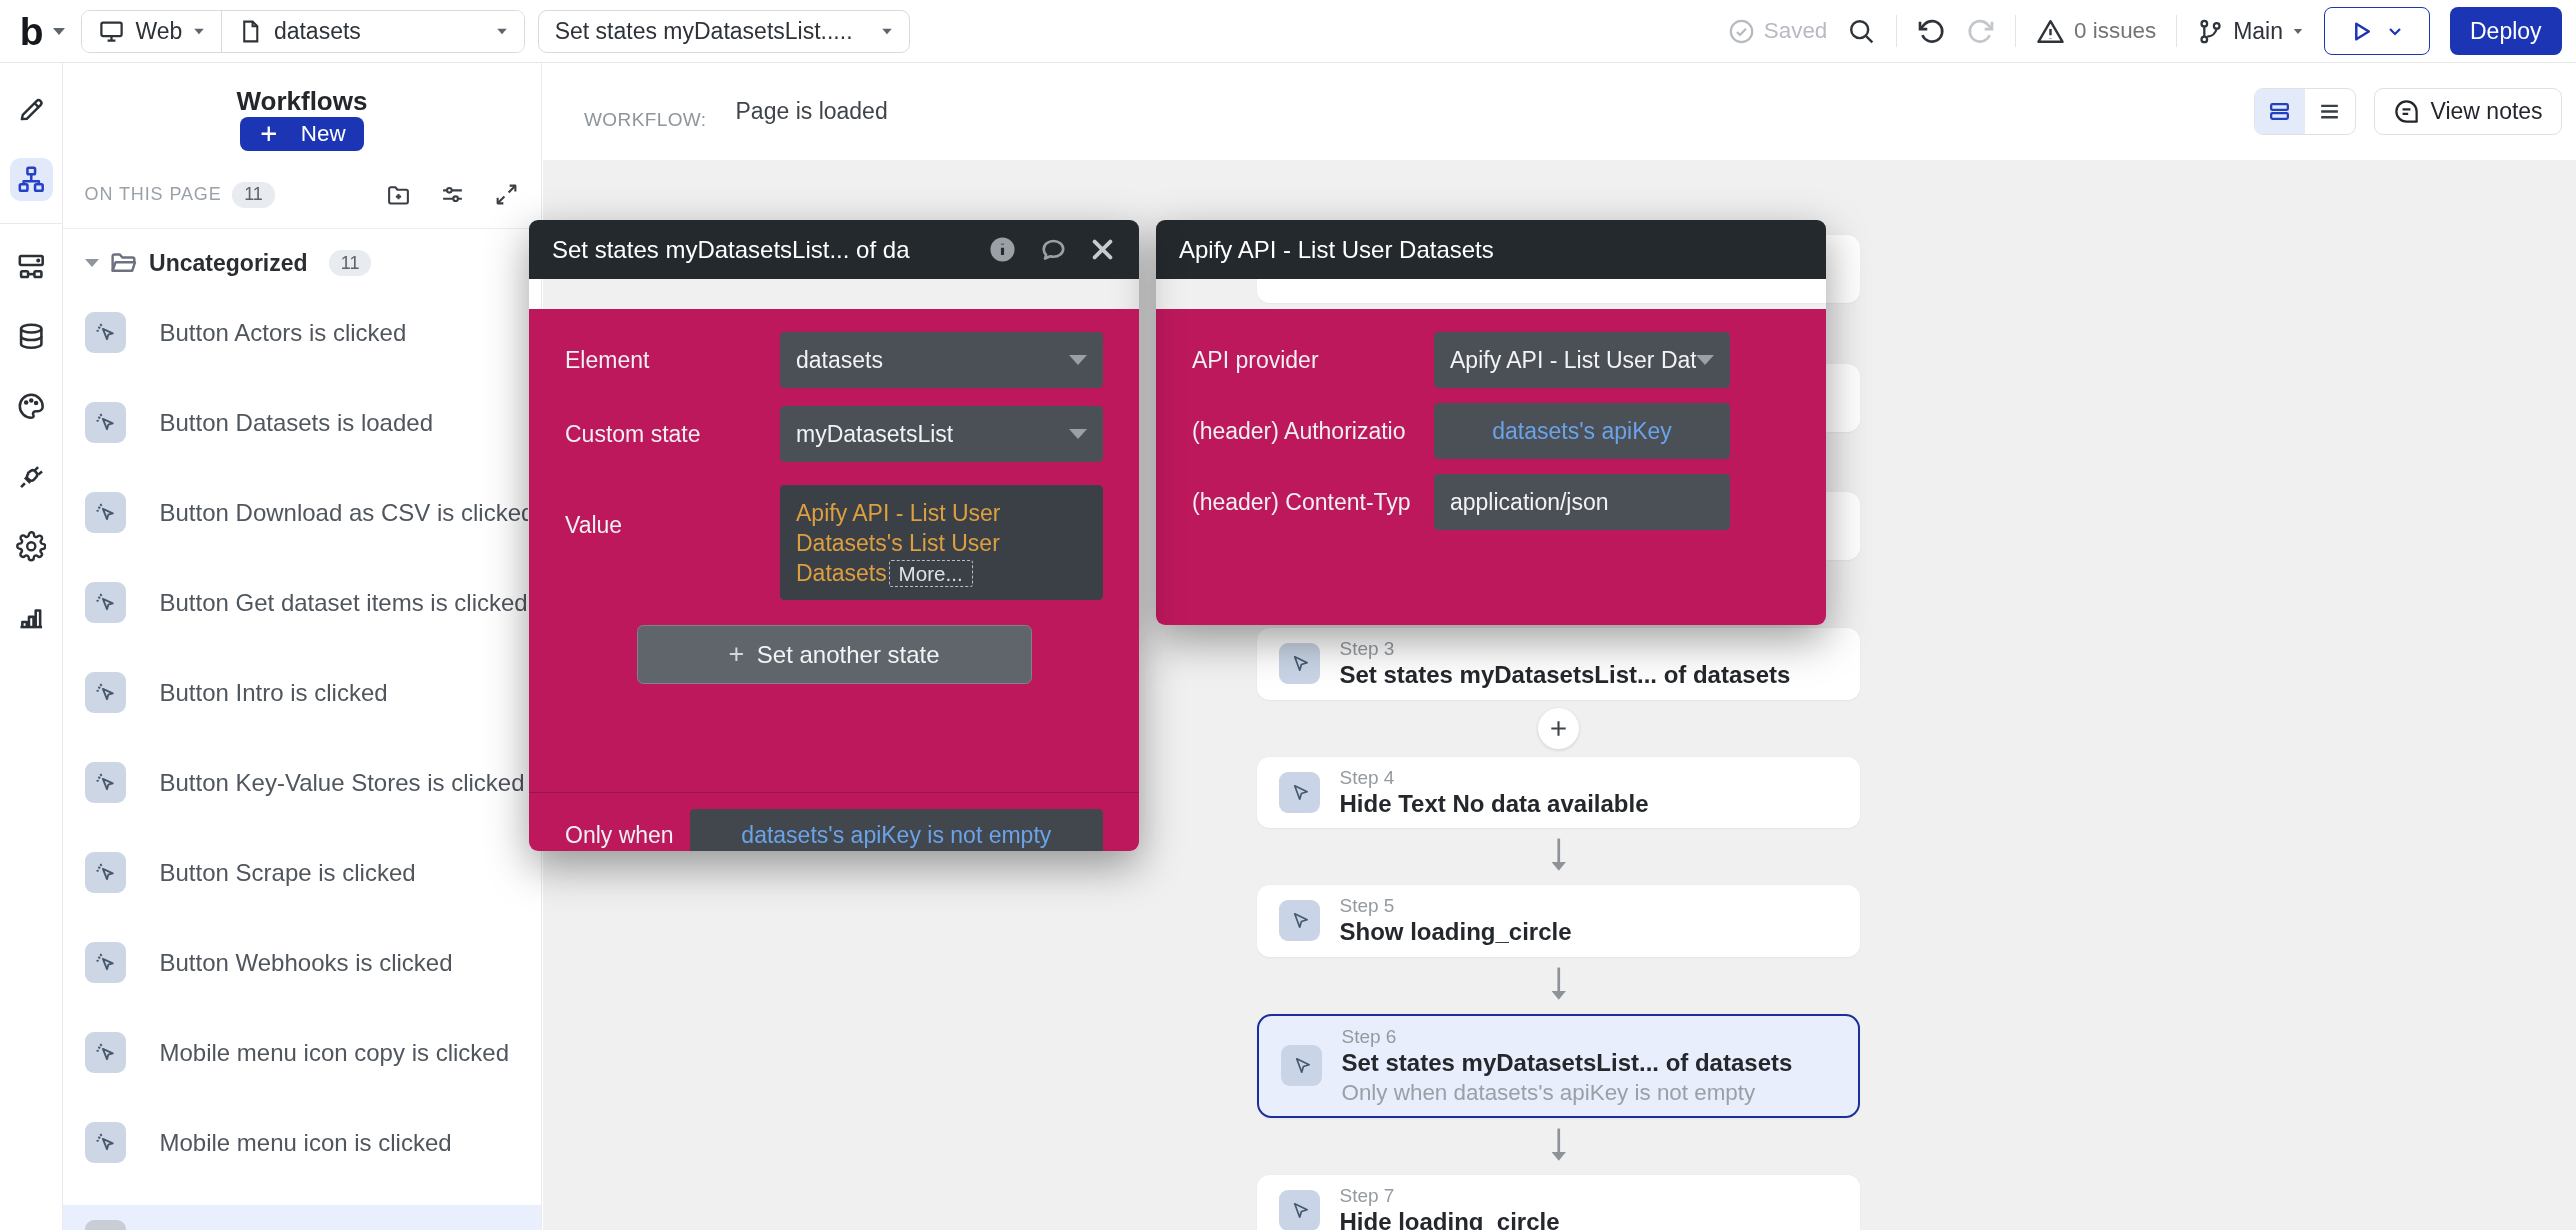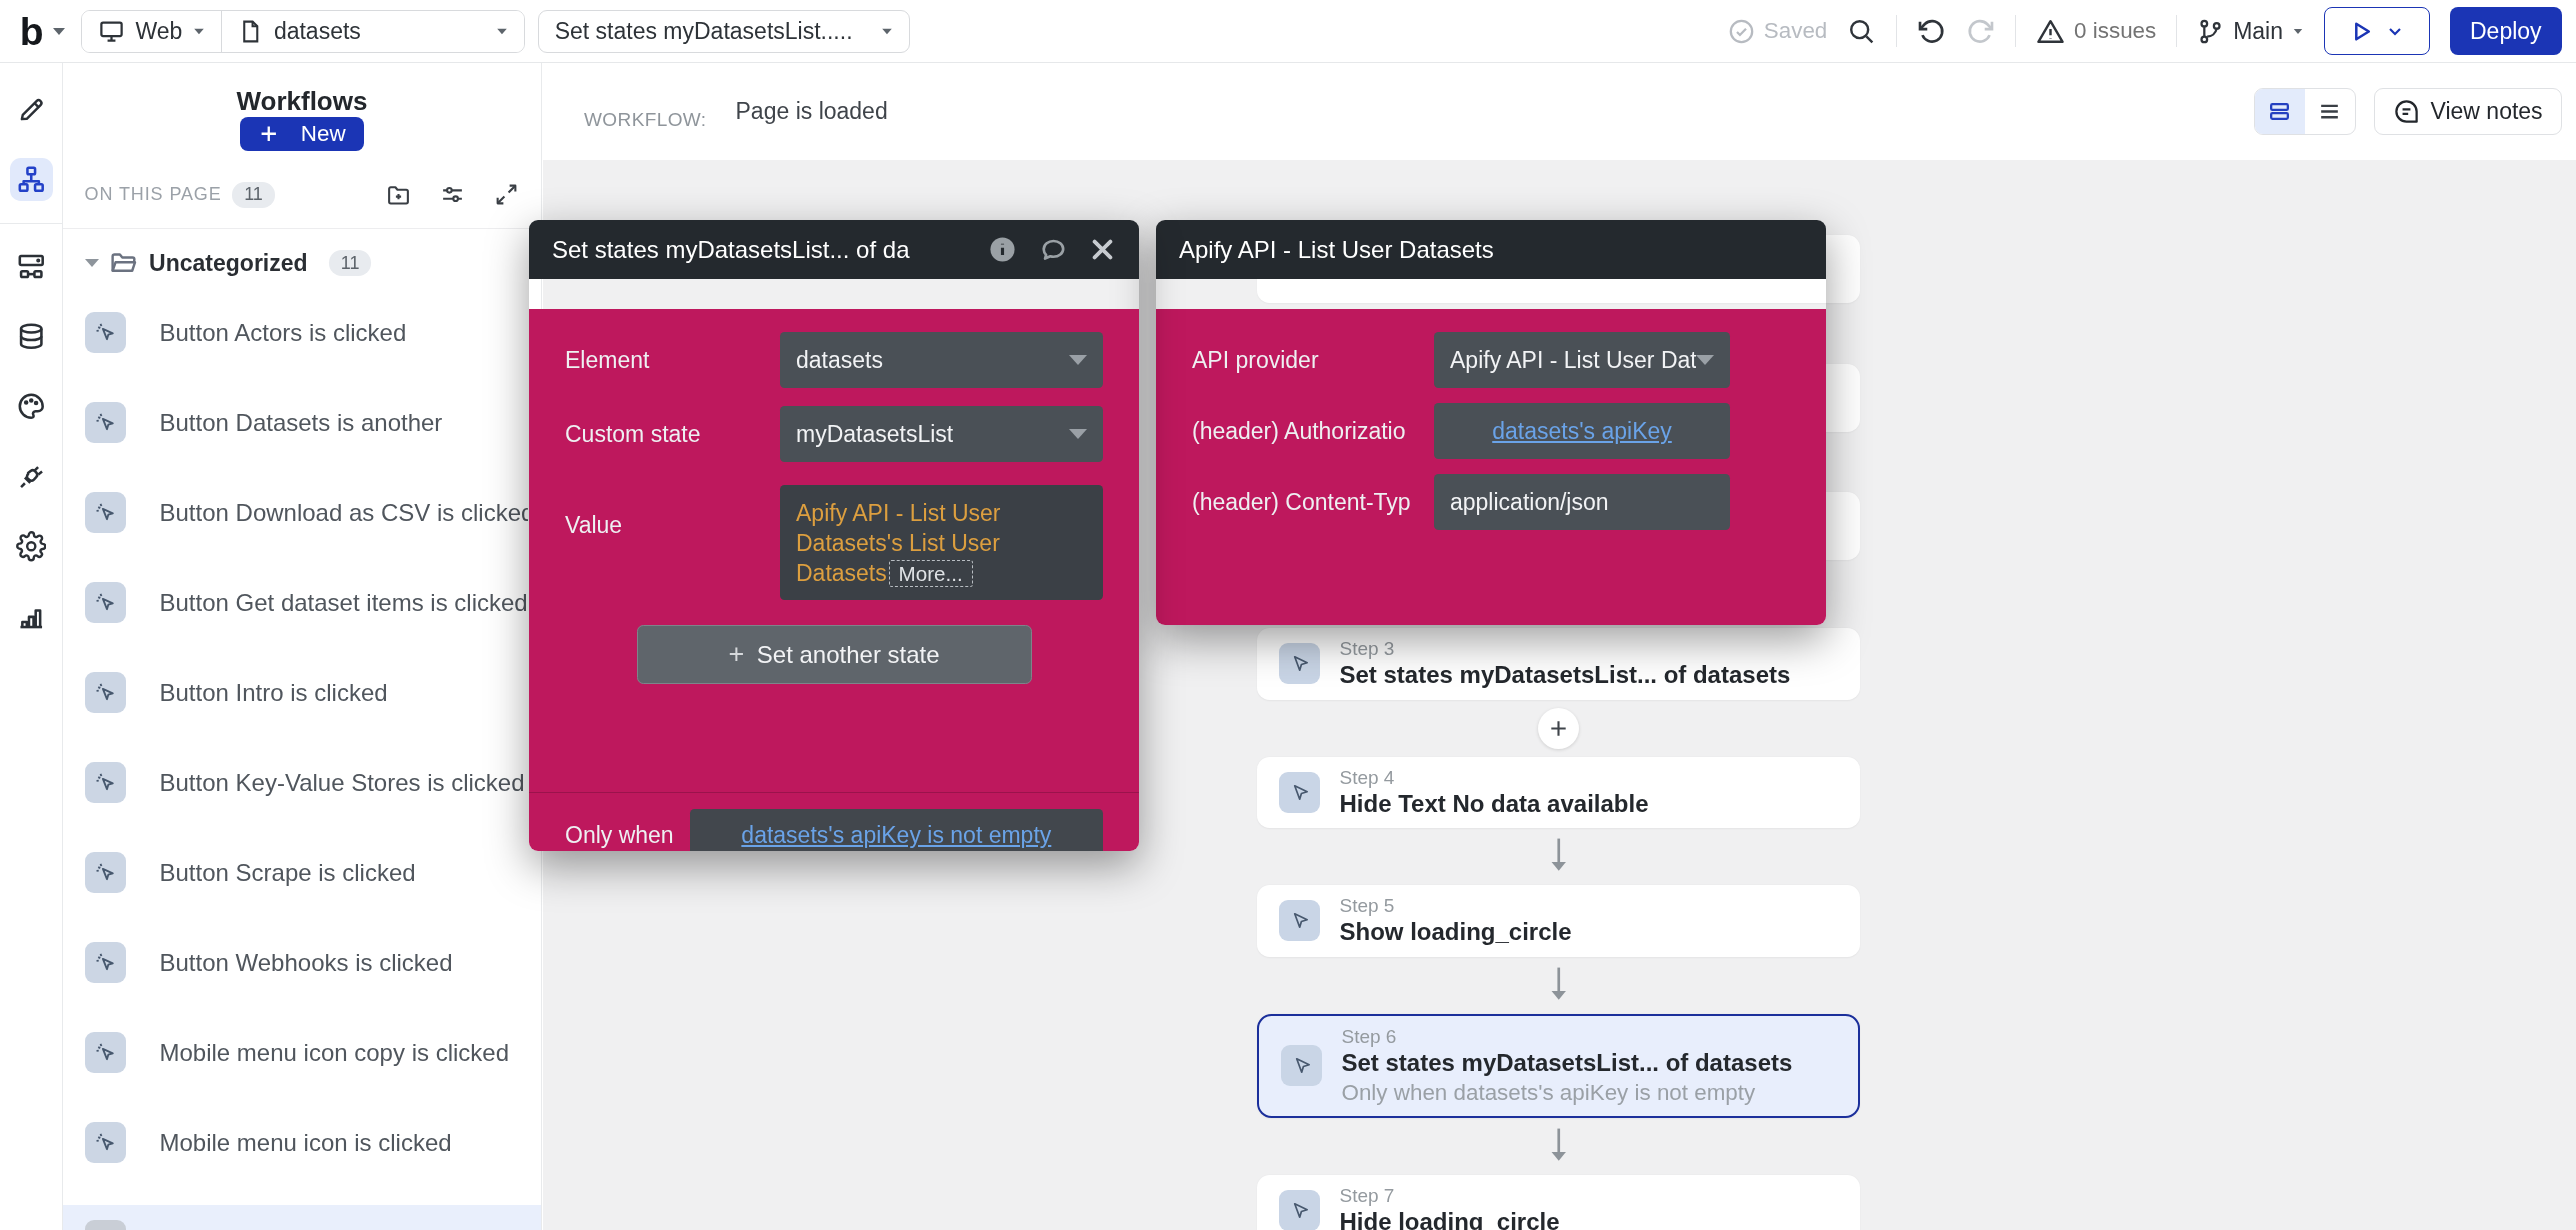--- a/index.html
+++ b/index.html
@@ -99,21 +99,21 @@
   .dialog-head { height:59px; background:#24292e; display:flex; align-items:center; padding:0 23px; }
   .dialog-title { font-size:24px; color:#ffffff; white-space:nowrap; overflow:hidden; flex:1; }
   .dialog-head-icons { display:flex; align-items:center; gap:21.5px; margin-left:14.4px; color:#9aa0a5; }
   .dialog-body { background:#be185d; padding:23px 36px; height:calc(100% - 59px); position:relative;margin-top:30px; }
   .drow { display:flex; align-items:center; margin-bottom:16px; }
   .dlabel { font-size:23px; color:#eef0f2; }
   .dfield { height:56px; background:#4a5056; border-radius:4.5px; display:flex; align-items:center; padding:0 16px;
             font-size:23px; color:#f2f3f5; cursor:pointer; }
   .dfield .tri { width:0; height:0; border-left:9px solid transparent; border-right:9px solid transparent;
                  border-top:10.8px solid #9aa0a6; margin-left:auto; }
-  .blue-exp { color:#6aa3e8;text-decoration:underline; }
+  .blue-exp { color:#6aa3e8; }
   .d1-label { width:215px; flex:none; }
   .d1-field { width:323px; flex:none; }
   .value-box { width:323px; min-height:104px; background:#3b4046; border-radius:4.5px; padding:12.6px 16px;
                font-size:23px; line-height:30px; color:#dd9f3f; cursor:text; }
   .more-chip { display:inline-block; border:1.8px dashed #b9bec3; color:#dfe2e5; font-size:20.6px; line-height:25px;
                padding:0 9px; border-radius:2.7px; margin-left:1.8px; cursor:pointer; }
   .set-another { display:block; margin:25px auto 0; width:395px; height:59px; background:#5f656b; border:0.9px solid #7e848a;
                  border-radius:6.3px; color:#f2f3f5; font-size:24px; font-family:inherit; cursor:pointer; }
   .set-another .plus-glyph { font-size:27px; margin-right:12.6px; color:#d6d9dc; }
   .d1-divider { position:absolute; left:0; right:0; top:483px; height:0.9px; background:rgba(0,0,0,.18); }
@@ -355,21 +355,21 @@
       <div class="wf-item">
     <span class="wf-item-icon">
       <span>
         <svg width="25" height="25" viewBox="0 0 24 24" fill="none" stroke="currentColor" stroke-width="1.8" stroke-linejoin="round">
               <path d="M9.5 8.5 19 12.8l-4.3 1.3-1.3 4.3z"></path>
               <path d="M5 6.8l2 .9M7.2 3.8l.9 2M3.4 10.4l2.1-.2"></path>
             </svg>
       </span>
 
     </span>
-    <span class="wf-item-label">Button Datasets is another</span>
+    <span class="wf-item-label">Button Datasets is loaded</span>
   </div>
       <div class="wf-item">
     <span class="wf-item-icon">
       <span>
         <svg width="25" height="25" viewBox="0 0 24 24" fill="none" stroke="currentColor" stroke-width="1.8" stroke-linejoin="round">
               <path d="M9.5 8.5 19 12.8l-4.3 1.3-1.3 4.3z"></path>
               <path d="M5 6.8l2 .9M7.2 3.8l.9 2M3.4 10.4l2.1-.2"></path>
             </svg>
       </span>
 

